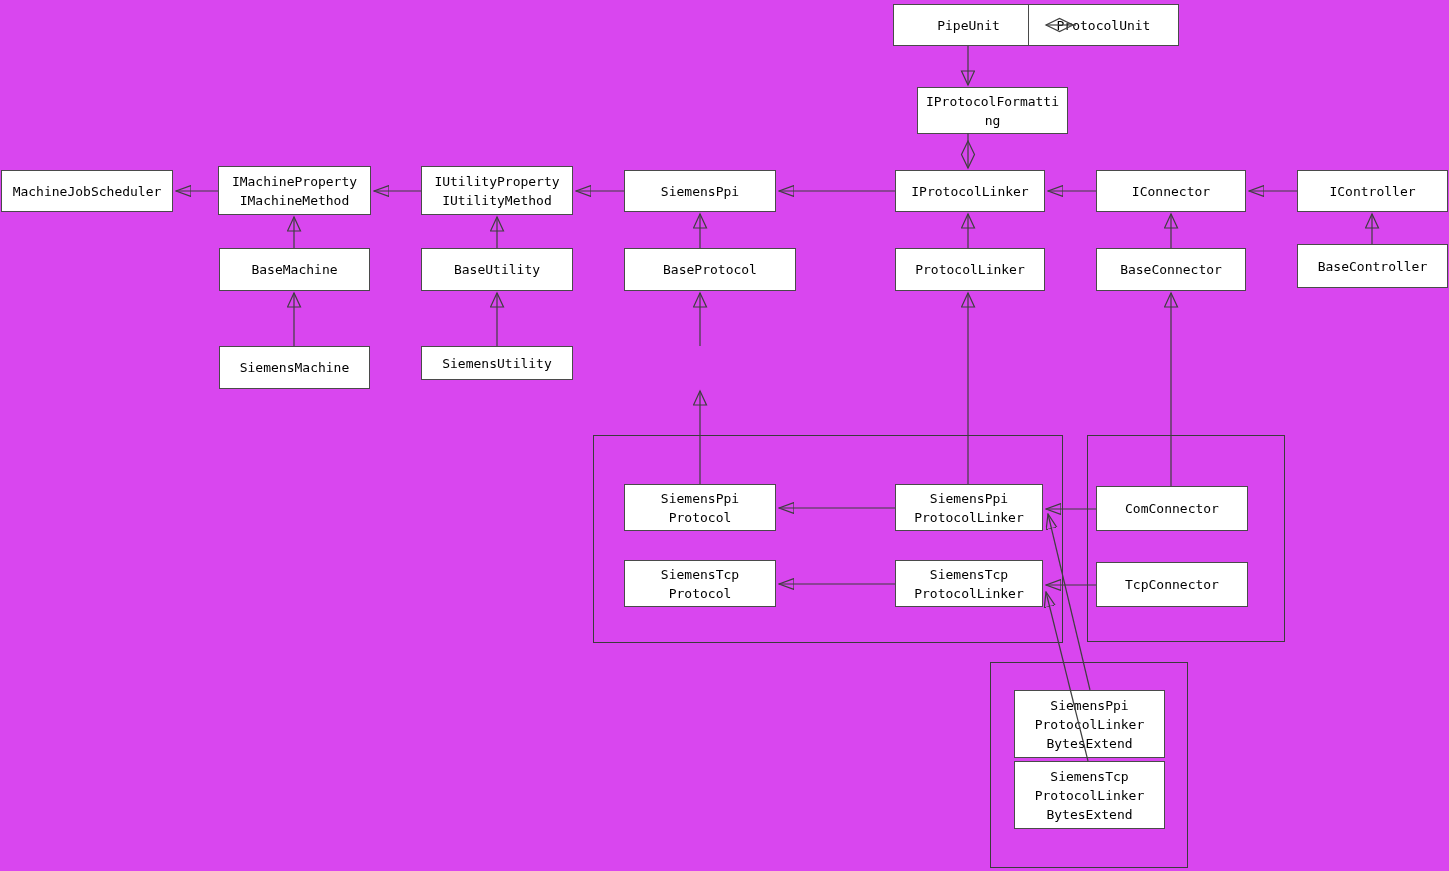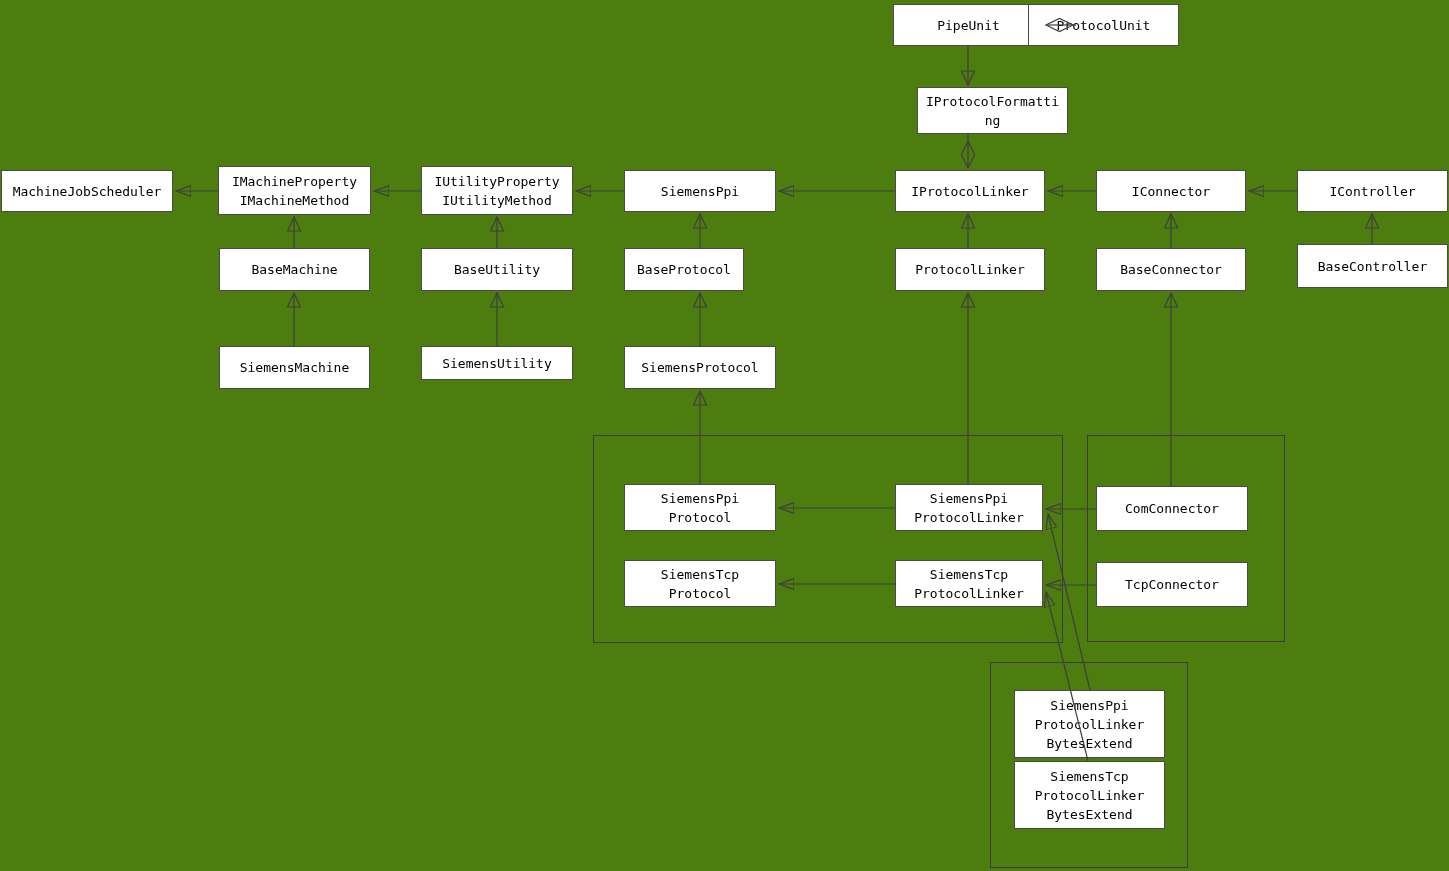--- a/index.html
+++ b/index.html
@@ -1,16 +1,16 @@
 <!DOCTYPE html>
 <html><head>
 <meta charset="utf-8">
 <style>
   html,body{margin:0;padding:0;background:#ffffff;}
-  .canvas{position:relative;width:1449px;height:871px;background:#4d7c0f;
+  .canvas{position:relative;width:1449px;height:871px;background:#d946ef;
           font-family:"DejaVu Sans Mono","Liberation Mono",monospace;overflow:hidden;}
   .node{position:absolute;box-sizing:border-box;border:1px solid #4a4a4a;background:#ffffff;
         display:flex;align-items:center;justify-content:center;text-align:center;
         font-size:13px;line-height:19px;color:#000000;}
   .node .label{white-space:pre-line;}
   .group{position:absolute;box-sizing:border-box;border:1px solid #3c3c3c;background:transparent;}
   svg.wires{position:absolute;left:0;top:0;width:1449px;height:871px;pointer-events:none;}
   svg.wires path{fill:none;stroke:#3f3f3f;stroke-width:1.2;}
 </style>
 </head>
@@ -56,41 +56,38 @@
   <div class="node" style="left:1297px;top:170px;width:151px;height:42px">
       <span class="label">IController</span>
     </div>
 
   <div class="node" style="left:219px;top:248px;width:151px;height:43px">
       <span class="label">BaseMachine</span>
     </div>
   <div class="node" style="left:421px;top:248px;width:152px;height:43px">
       <span class="label">BaseUtility</span>
     </div>
-  <div class="node" style="left:624px;top:248px;width:120px;height:43px">
+  <div class="node" style="left:624px;top:248px;width:172px;height:43px">
       <span class="label">BaseProtocol</span>
     </div>
   <div class="node" style="left:895px;top:248px;width:150px;height:43px">
       <span class="label">ProtocolLinker</span>
     </div>
   <div class="node" style="left:1096px;top:248px;width:150px;height:43px">
       <span class="label">BaseConnector</span>
     </div>
   <div class="node" style="left:219px;top:346px;width:151px;height:43px">
       <span class="label">SiemensMachine</span>
     </div>
 
   <div class="node" style="left:1297px;top:244px;width:151px;height:44px">
       <span class="label">BaseController</span>
     </div>
   <div class="node" style="left:421px;top:346px;width:152px;height:34px">
       <span class="label">SiemensUtility</span>
-    </div>
-  <div class="node" style="left:624px;top:346px;width:152px;height:43px">
-      <span class="label">SiemensProtocol</span>
     </div>
 
   <div class="node" style="left:624px;top:484px;width:152px;height:47px">
       <span class="label">SiemensPpi
 Protocol</span>
     </div>
   <div class="node" style="left:624px;top:560px;width:152px;height:47px">
       <span class="label">SiemensTcp
 Protocol</span>
     </div>

